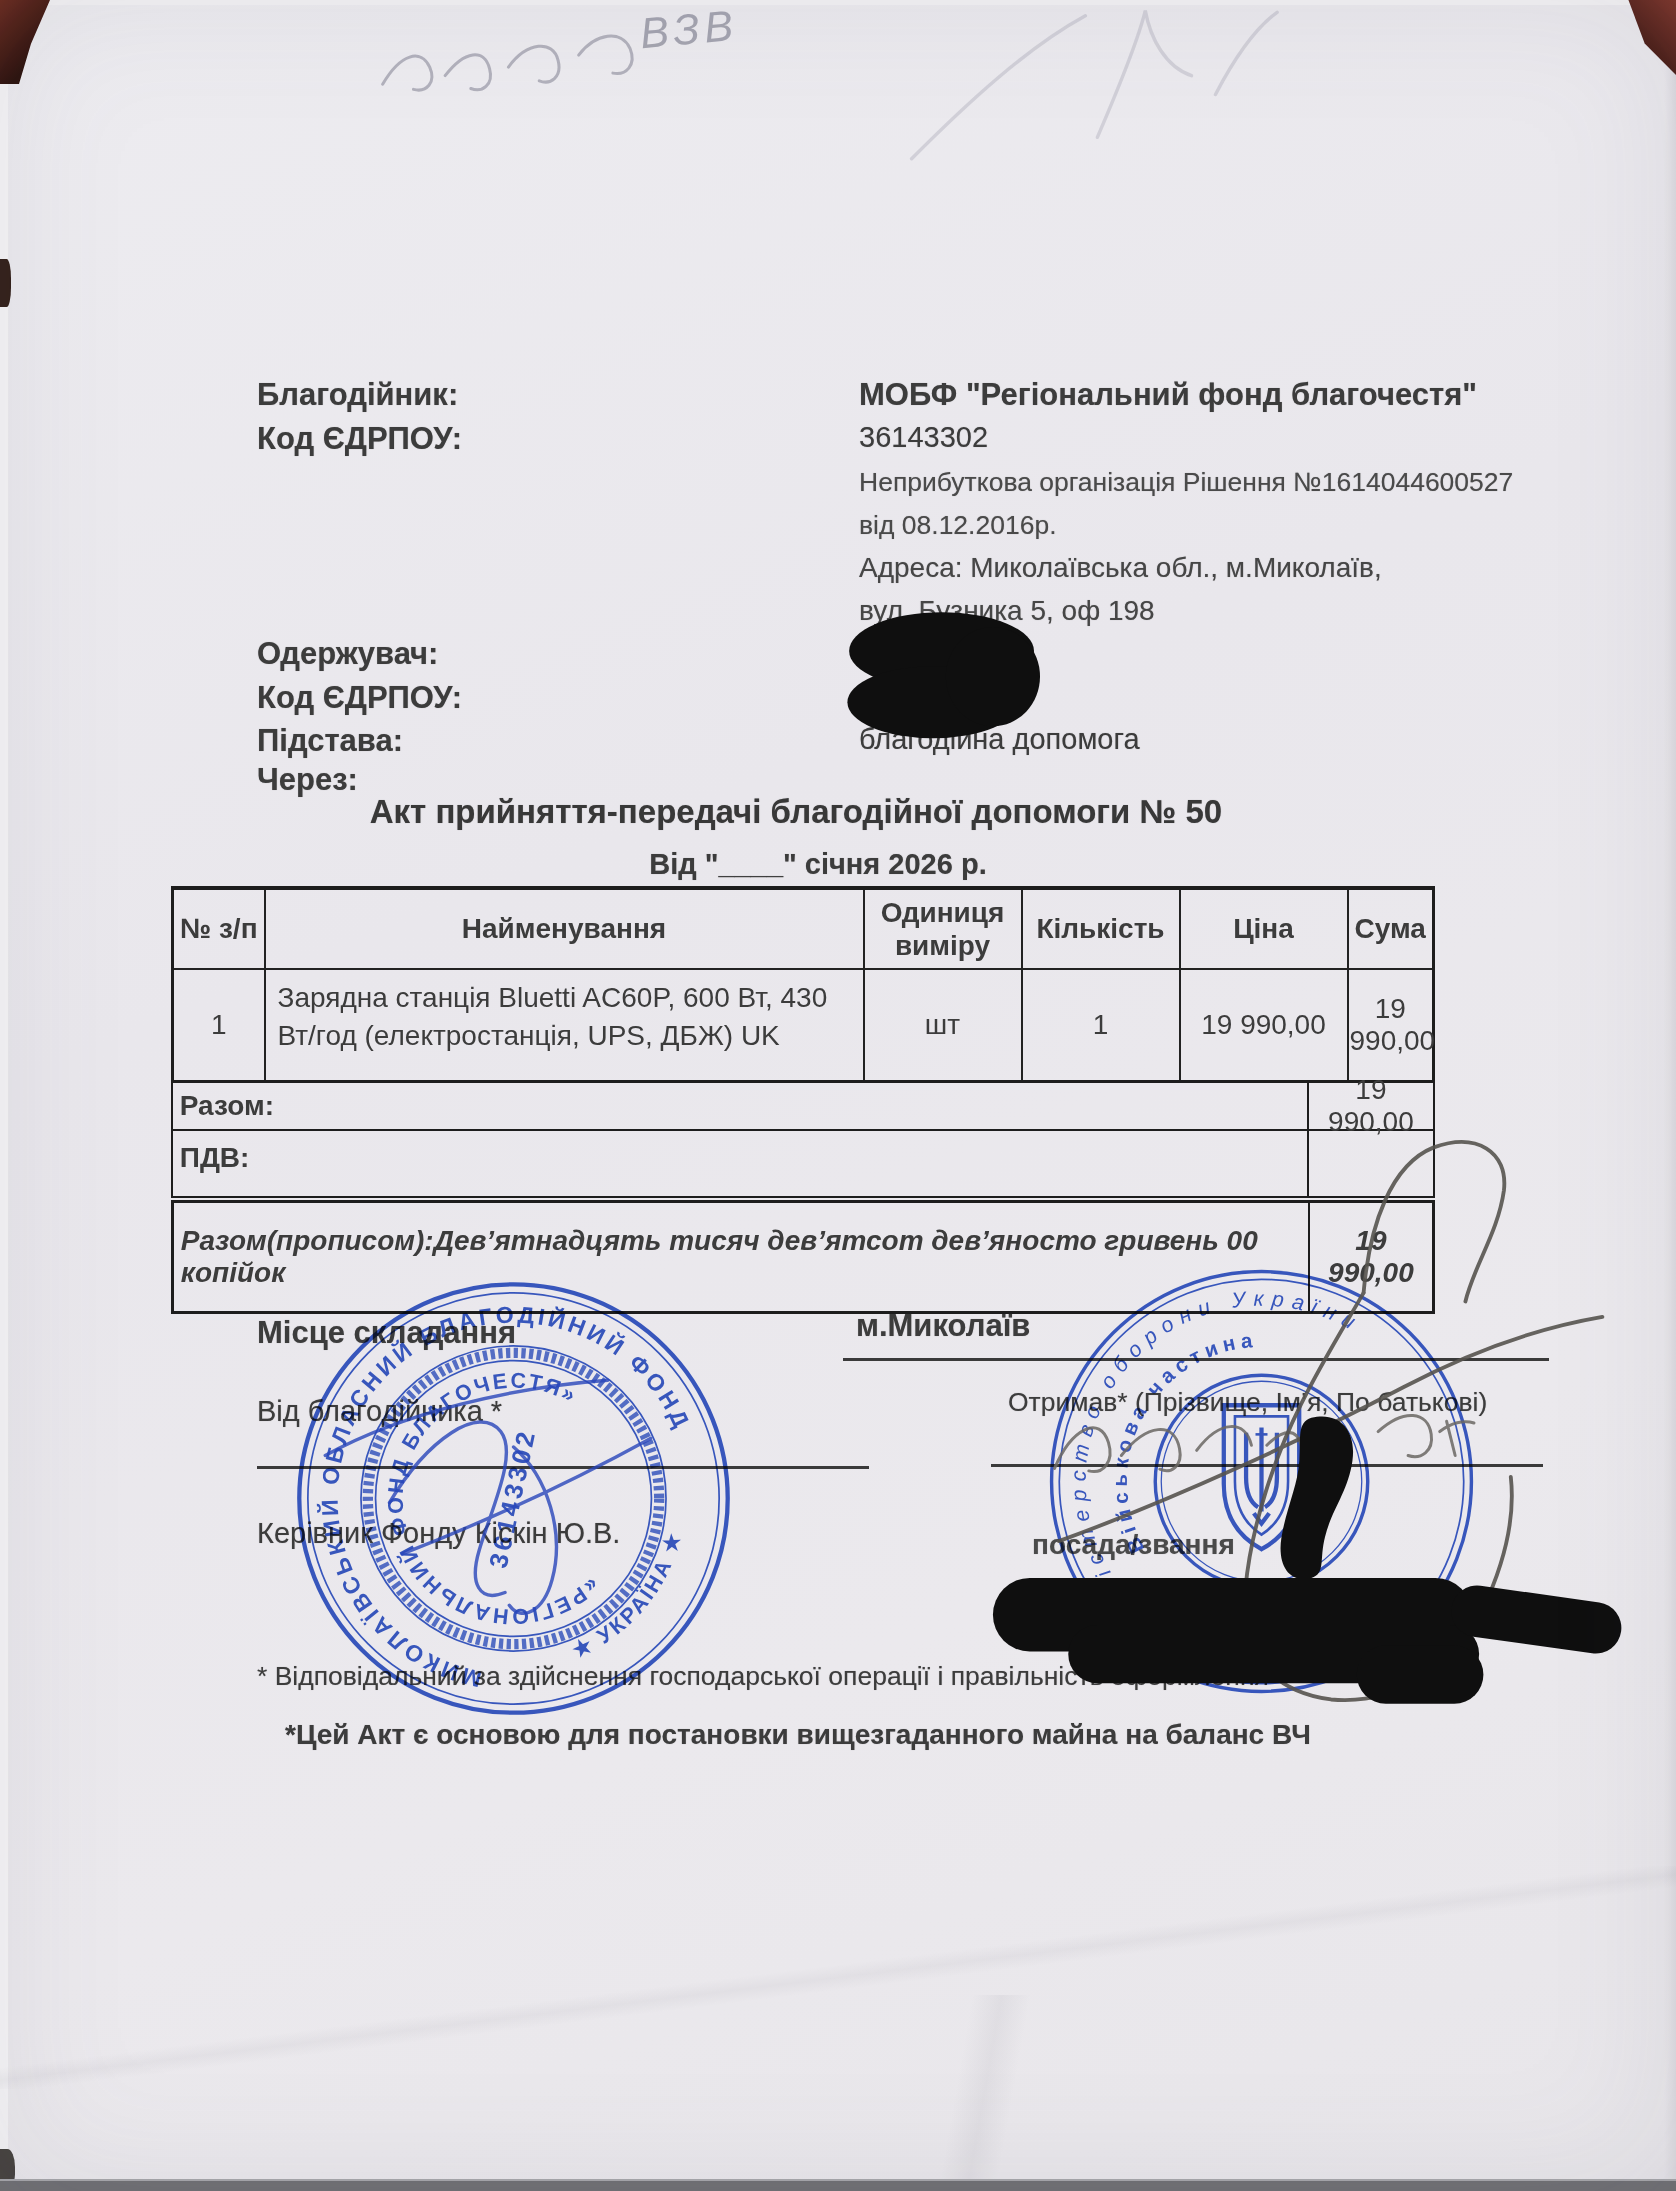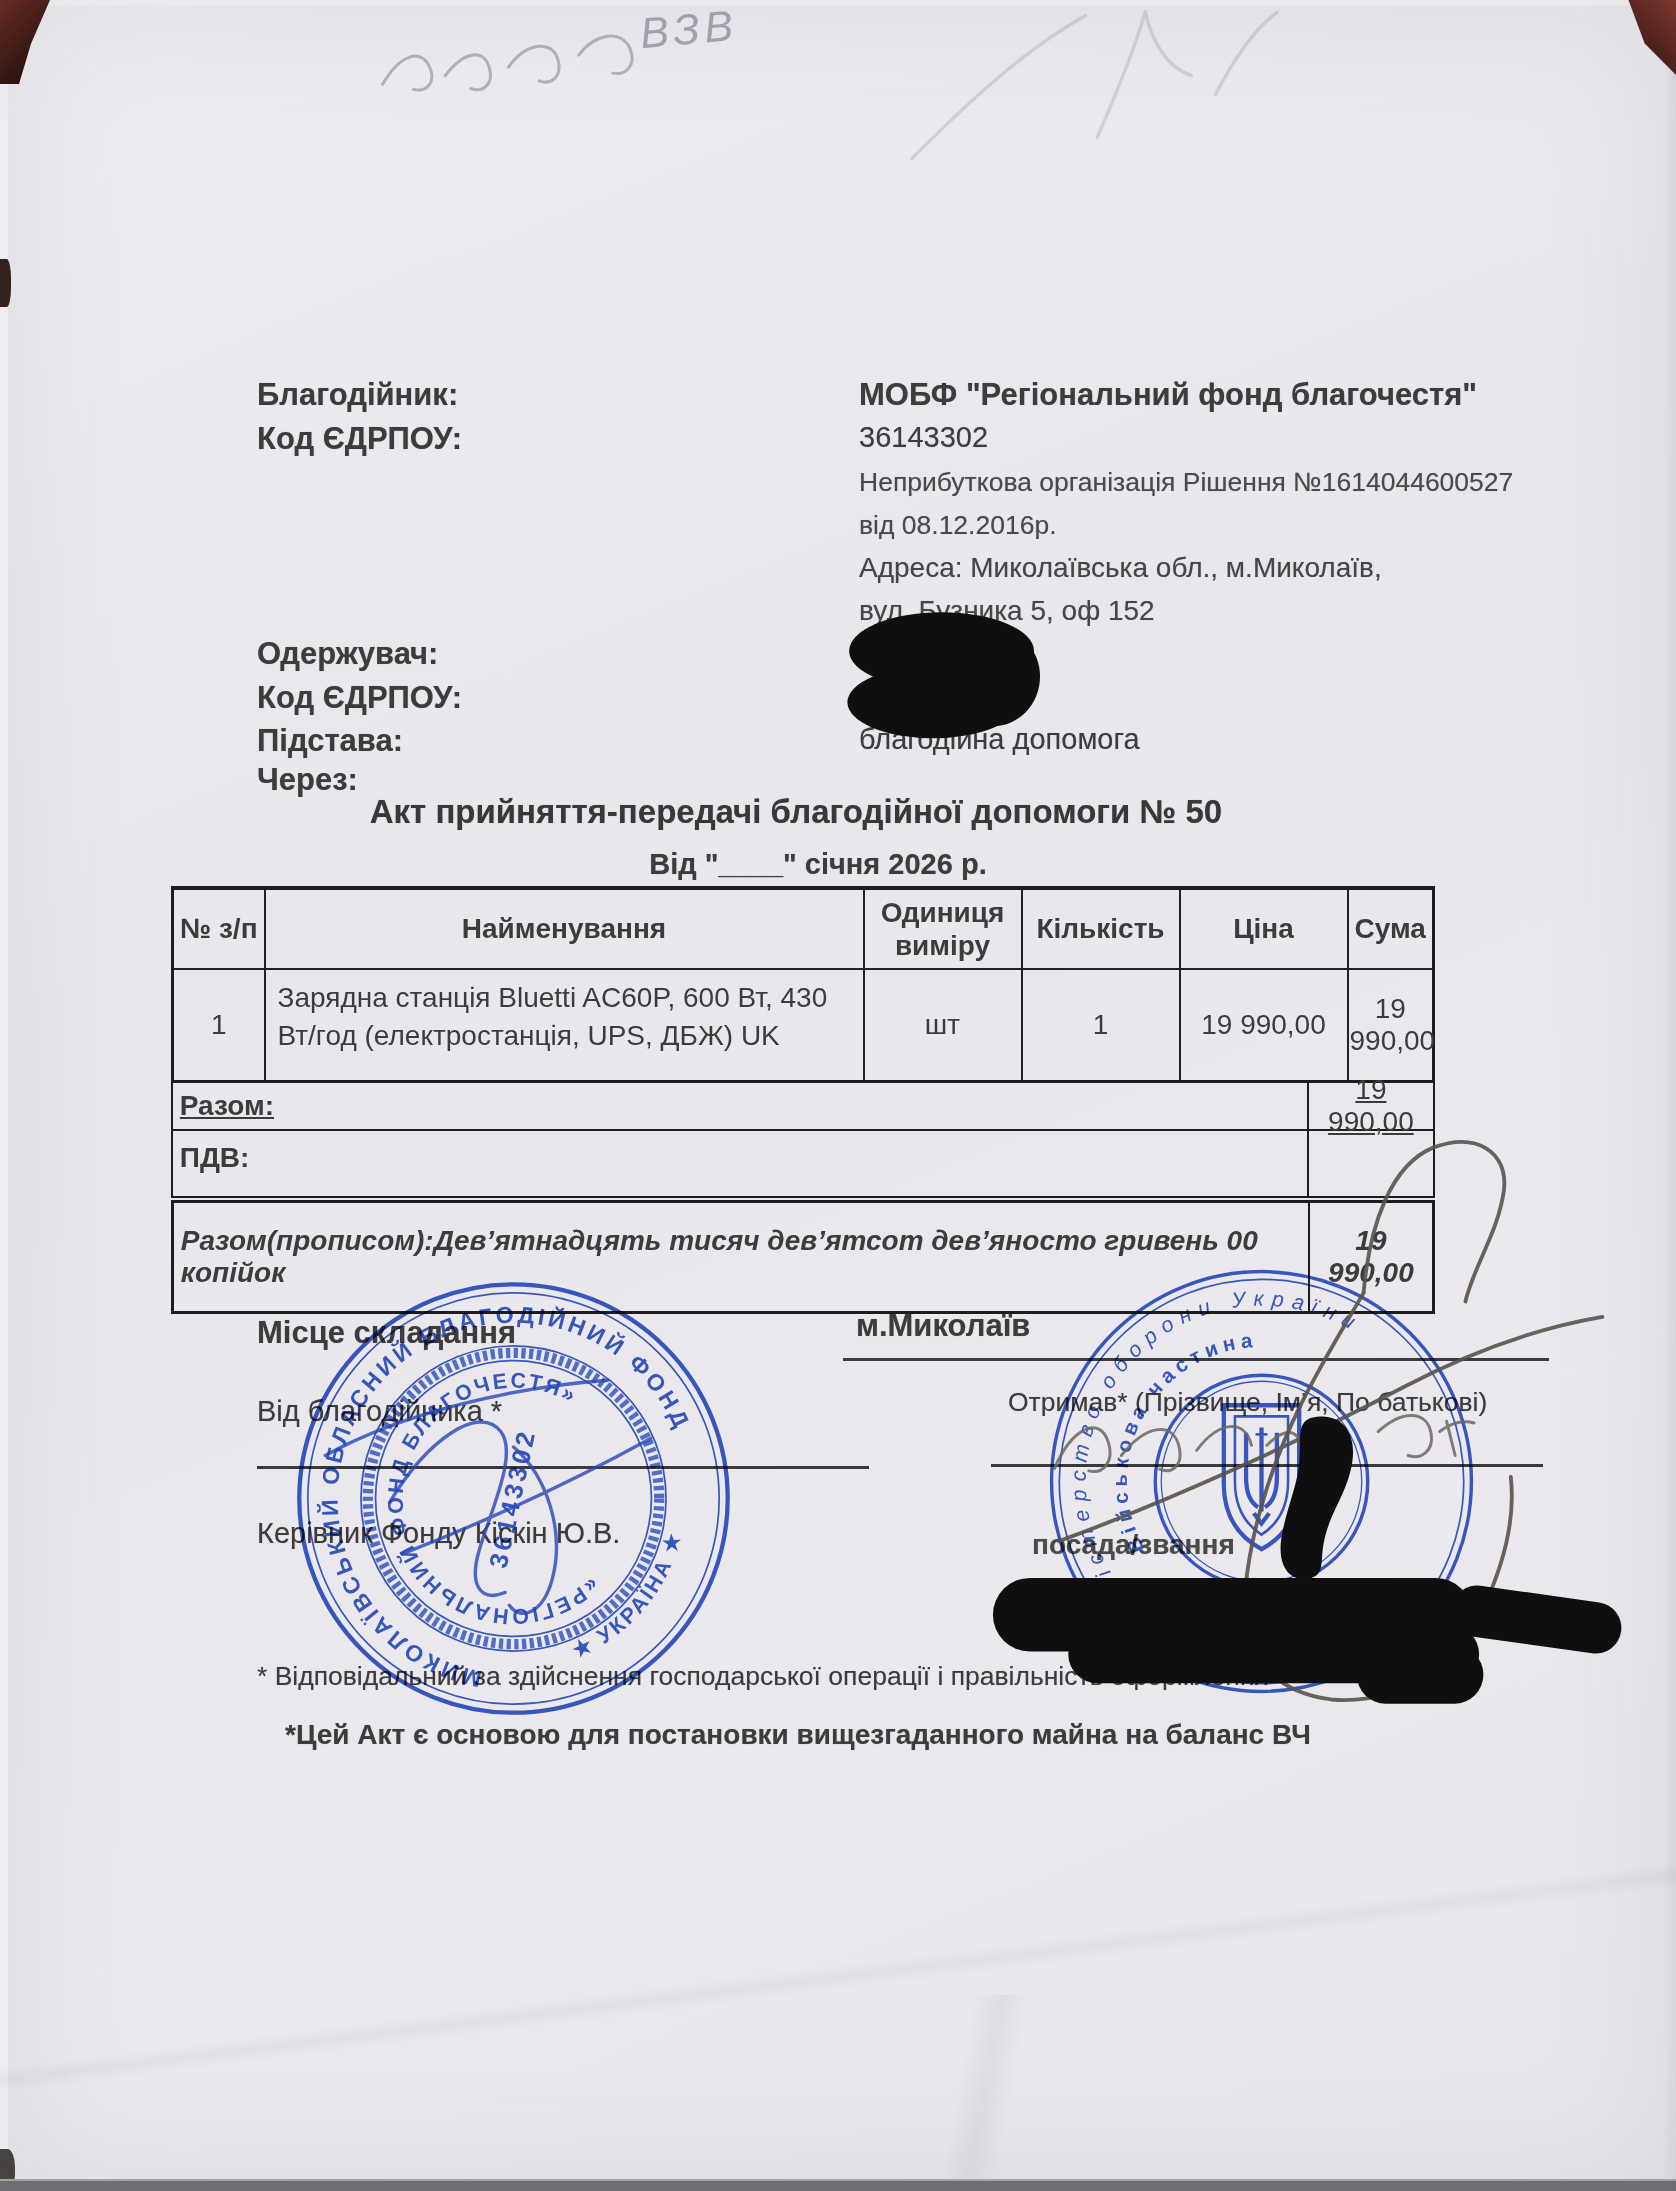--- a/index.html
+++ b/index.html
@@ -37,21 +37,21 @@
   table.items{width:100%;border-collapse:collapse;table-layout:fixed;}
   table.items td,table.items th{border:2.6px solid #222;color:#3c3c3c;}
   table.items{border:3.4px solid #1d1d1d;border-top:4.3px solid #1d1d1d;border-bottom:3.4px solid #1d1d1d;}
   th.h{font-size:28px;font-weight:bold;text-align:center;vertical-align:middle;line-height:1.2;padding:5.1px 3.4px;height:68px;}
   td.c{font-size:28px;text-align:center;vertical-align:middle;}
   td.nm{font-size:28px;padding:8.6px 12px 0 12px;vertical-align:top;line-height:1.35;height:101px;white-space:normal;}
   .tot-row{display:flex;border:2.6px solid #1d1d1d;border-top:none;align-items:center;}
   .tot-label{width:1127px;padding-left:6.8px;font-size:28px;font-weight:bold;}
   .tot-value{flex:1;border-left:2.6px solid #1d1d1d;text-align:center;font-size:28px;align-self:stretch;
     display:flex;align-items:center;justify-content:center;}
-  .row-total{height:46px;text-decoration:underline;}
+  .row-total{height:46px;}
   .row-vat{height:65px;align-items:flex-start;}
   .row-vat .tot-label{padding-top:11px;}
   .row-words{height:108px;border:3.4px solid #1d1d1d;border-top:3.4px solid #1d1d1d;margin-top:2.6px;font-style:italic;}
   .row-words .tot-label{font-size:28px;}
   .row-words .tot-value{font-weight:bold;}
 
   .sigline{position:absolute;background:#3a3a3a;height:2.6px;}
   svg.overlay{position:absolute;left:0;top:0;pointer-events:none;}
   svg.stamp{position:absolute;mix-blend-mode:multiply;opacity:.93;filter:blur(0.3px);}
   .pencil-note{position:absolute;left:640px;top:5.1px;font-size:43px;font-style:italic;
@@ -75,21 +75,21 @@
 
   <div class="pencil-note">ВЗВ</div>
 
   <div class="t b fs36 soft" style="left:257px;top:377px;">Благодійник:</div>
   <div class="t b fs36 soft" style="left:859px;top:377px;">МОБФ "Регіональний фонд благочестя"</div>
   <div class="t b fs36 soft" style="left:257px;top:421px;">Код ЄДРПОУ:</div>
   <div class="t fs34 soft" style="left:859px;top:421px;">36143302</div>
   <div class="t fs31 soft" style="left:859px;top:467px;color:#4a4a4a;">Неприбуткова організація Рішення №1614044600527</div>
   <div class="t fs31 soft" style="left:859px;top:510px;color:#4a4a4a;">від 08.12.2016р.</div>
   <div class="t fs33 soft" style="left:859px;top:552px;color:#464646;">Адреса: Миколаївська обл., м.Миколаїв,</div>
-  <div class="t fs33 soft" style="left:859px;top:595px;color:#464646;">вул. Бузника 5, оф 152</div>
+  <div class="t fs33 soft" style="left:859px;top:595px;color:#464646;">вул. Бузника 5, оф 198</div>
 
   <div class="t b fs36 soft" style="left:257px;top:636px;">Одержувач:</div>
   <div class="t b fs36 soft" style="left:257px;top:680px;">Код ЄДРПОУ:</div>
   <div class="t b fs36 soft" style="left:257px;top:723px;">Підстава:</div>
   <div class="t fs34 soft" style="left:859px;top:723px;">благодійна допомога</div>
   <div class="t b fs36 soft" style="left:257px;top:762px;">Через:</div>
 
   <div class="t title soft" style="left:141px;top:793px;width:1310px;">Акт прийняття-передачі благодійної допомоги № 50</div>
   <div class="t b fs34 center soft" style="left:163px;top:848px;width:1310px;">Від  "____"  січня  2026 р.</div>
 

